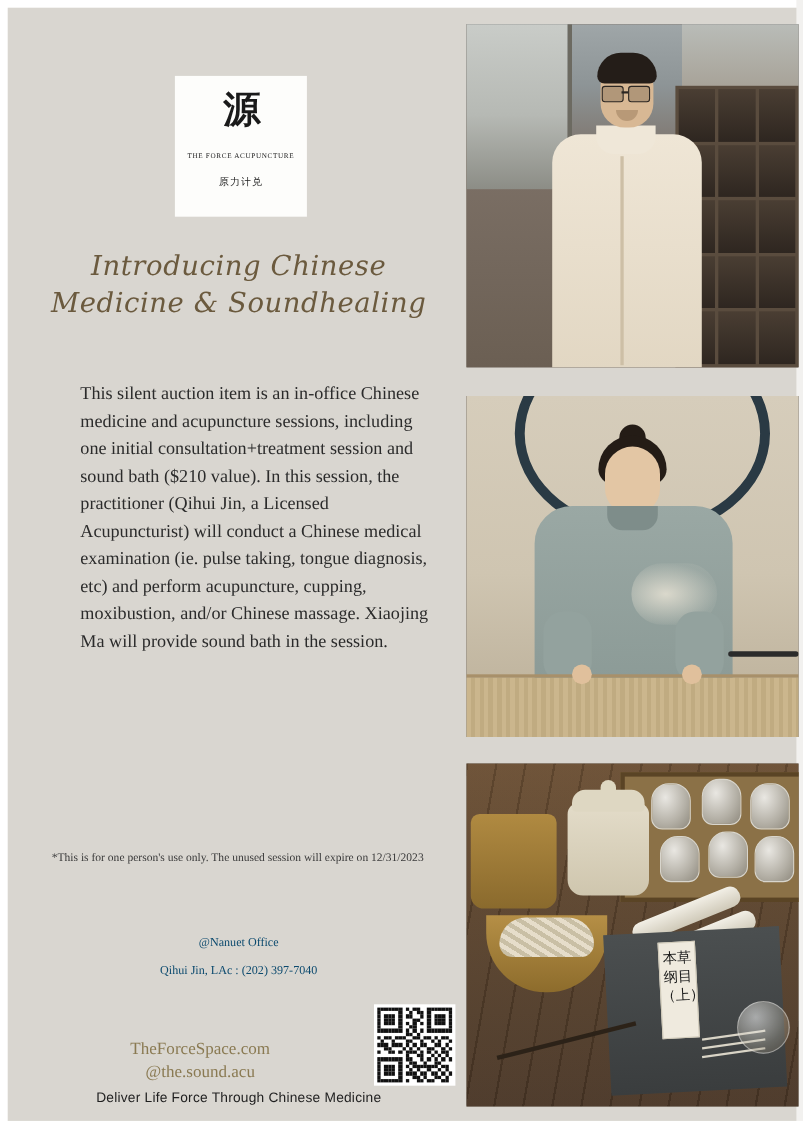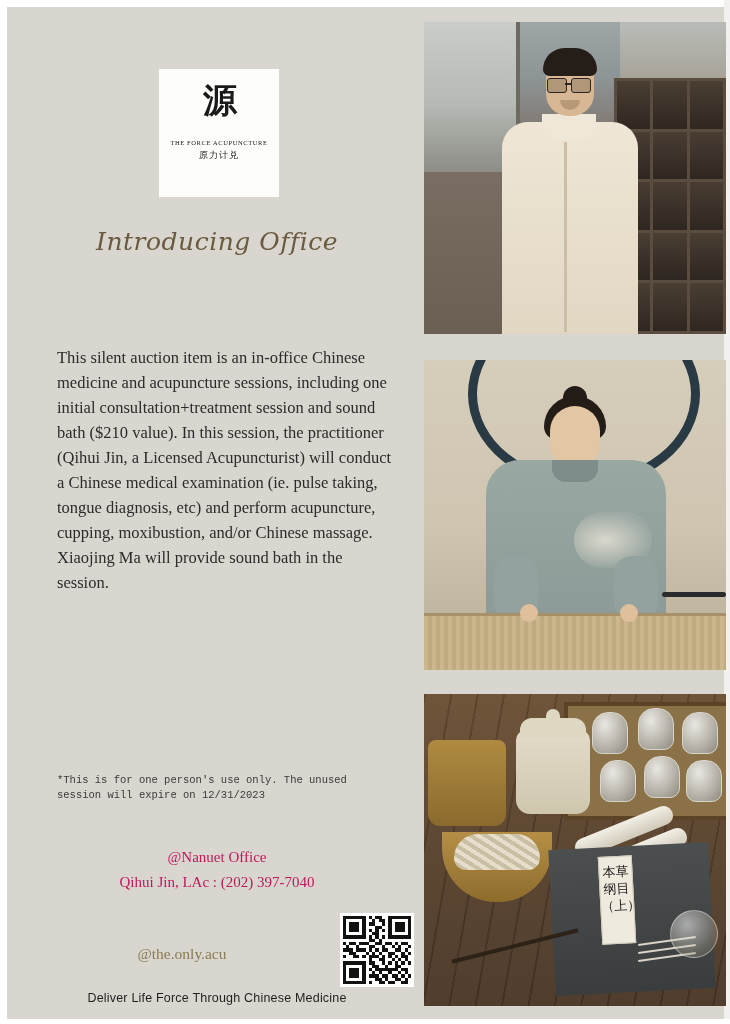--- a/index.html
+++ b/index.html
@@ -71,21 +71,21 @@
   }
   .logo-name {
     margin-top: 22px;
     font-family: "Liberation Serif", serif;
     font-size: 6.5px;
     letter-spacing: 0.6px;
     color: #1a1a1a;
     text-align: center;
   }
   .logo-cn {
-    margin-top: 3px;
+    margin-top: 13px;
     font-family: "DejaVu Sans", sans-serif;
     font-size: 9px;
     letter-spacing: 1px;
     color: #1a1a1a;
     text-align: center;
   }
 
   .headline {
     position: absolute;
     left: 20px;
@@ -105,42 +105,42 @@
     position: absolute;
     left: 50px;
     top: 338px;
     width: 336px;
     color: #2b2b2b;
     font-family: "Liberation Serif", serif;
     font-size: 16.5px;
     line-height: 25px;
     text-align: left;
   }
-  .body-text p { margin: 0 0 20px 0; }
+  .body-text p { margin: 0 0 20px 16px; }
 
   .footnote {
     position: absolute;
-    left: 50px;
+    left: 40px;
     top: 766px;
     width: 340px;
     color: #3a3a3a;
-    font-family: Liberation Mono, monospace;
+    font-family: Liberation Serif, serif;
     font-size: 10.5px;
     line-height: 15px;
   }
 
   .contact {
     position: absolute;
     left: 30px;
     top: 838px;
     width: 360px;
     text-align: center;
-    color: #be185d;
+    color: #0c4a6e;
     font-family: "Liberation Serif", serif;
-    font-size: 15px;
+    font-size: 11px;
     line-height: 25px;
   }
 
   .web-block {
     position: absolute;
     left: 30px;
     top: 936px;
     width: 290px;
     text-align: center;
     color: #8a7a52;
@@ -424,36 +424,38 @@
 
   <div class="left-col">
 
     <div class="logo-box">
       <div class="logo-mark">源</div>
       <div class="logo-name">THE FORCE ACUPUNCTURE</div>
       <div class="logo-cn">原力计兑</div>
     </div>
 
     <div class="headline">
-      <span>Introducing Office</span>
+      <span>Introducing Chinese</span>
+      <span class="ln2">Medicine  &amp;  Soundhealing</span>
     </div>
 
     <div class="body-text">
       <p>This silent auction item is an in-office Chinese medicine and acupuncture sessions, including one initial consultation+treatment session and sound bath ($210 value). In this session, the practitioner (Qihui Jin, a Licensed Acupuncturist) will conduct a Chinese medical examination (ie. pulse taking, tongue diagnosis, etc) and perform acupuncture, cupping, moxibustion, and/or Chinese massage. Xiaojing Ma will provide sound bath in the session.</p>
     </div>
 
     <div class="footnote">*This is for one person's use only. The unused session will expire on 12/31/2023</div>
 
     <div class="contact">
       <div>@Nanuet Office</div>
       <div>Qihui Jin, LAc : (202) 397-7040</div>
     </div>
 
     <div class="web-block">
-      <div>@the.only.acu</div>
+      <div>TheForceSpace.com</div>
+      <div>@the.sound.acu</div>
     </div>
 
     <div class="qr">
       <div class="qr-inner">
         <i class="on"></i>
           <i class="on"></i>
           <i class="on"></i>
           <i class="on"></i>
           <i class="on"></i>
           <i class="on"></i>

